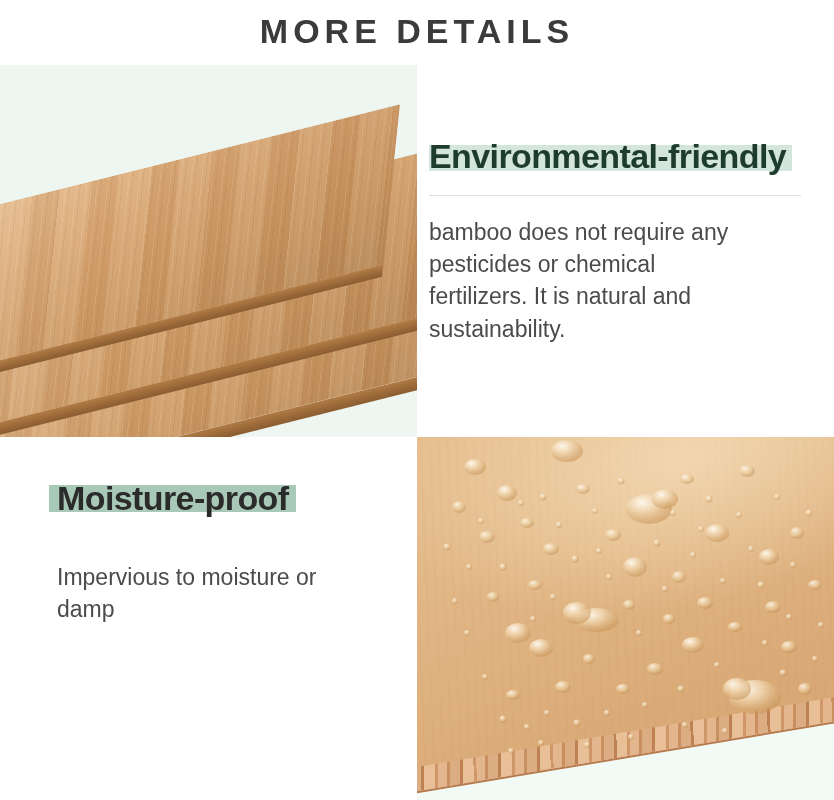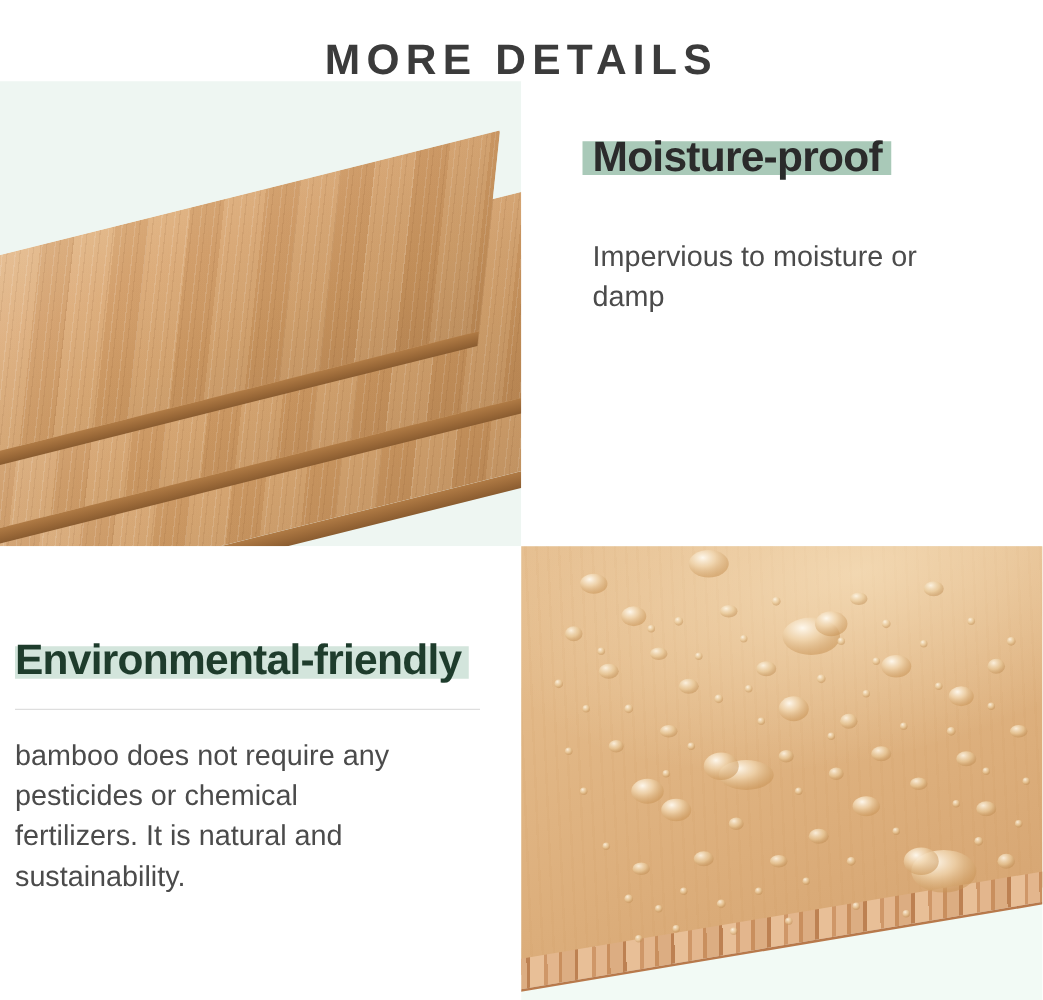--- a/index.html
+++ b/index.html
@@ -10,21 +10,21 @@
     background: #ffffff;
     font-family: "Liberation Sans", sans-serif;
     overflow: hidden;
     position: relative;
   }
 
   
   .header {
     height: 65px;
     display: flex;
-    align-items: flex-end;
+    align-items: center;
     justify-content: center;
     background: #ffffff;
   }
   .header-title {
     font-size: 34px;
     font-weight: 700;
     letter-spacing: 5px;
     color: #3b3b3b;
     line-height: 1;
     margin-top: -4px;
@@ -179,40 +179,40 @@
 
       <div class="board" style="left:-165px; top:112px; width:565px; height:152px;
                   transform: rotate(-14deg) skewX(-20deg);">
         <div class="board-face" style="border-radius:2px;"></div>
         <div class="board-edge" style="bottom:-11px; height:11px;"></div>
       </div>
 
     </div>
   </div>
 
+  <div class="cell cell-txt-tr">
+
+    <div class="heading-wrap">
+      <span class="heading-band band-light"></span>
+      <h2 class="heading-text heading-green">Environmental-friendly</h2>
+    </div>
+
+    <div class="divider"></div>
+
+    <p class="body-text">bamboo does not require any pesticides or chemical fertilizers. It is natural and sustainability.</p>
+  </div>
+
   <div class="cell cell-txt-bl">
 
     <div class="heading-wrap">
       <span class="heading-band band-strong" style="left:-8px; right:-8px; bottom:5px; height:27px;"></span>
       <h2 class="heading-text heading-dark">Moisture-proof</h2>
     </div>
 
     <p class="body-text body-text-bl">Impervious to moisture or damp</p>
-  </div>
-
-  <div class="cell cell-txt-tr">
-
-    <div class="heading-wrap">
-      <span class="heading-band band-light"></span>
-      <h2 class="heading-text heading-green">Environmental-friendly</h2>
-    </div>
-
-    <div class="divider"></div>
-
-    <p class="body-text">bamboo does not require any pesticides or chemical fertilizers. It is natural and sustainability.</p>
   </div>
 
   <div class="cell cell-img-br">
     <div class="drop-board">
 
       <div class="drop-face" style="left:-60px; top:-90px; width:600px; height:390px;
                   transform: rotate(-9.5deg) skewX(-9deg);"></div>
 
       <div class="drop-stripe-edge" style="left:-60px; top:290px; width:600px; height:26px;
                   transform: rotate(-9.5deg) skewX(-9deg);"></div>

